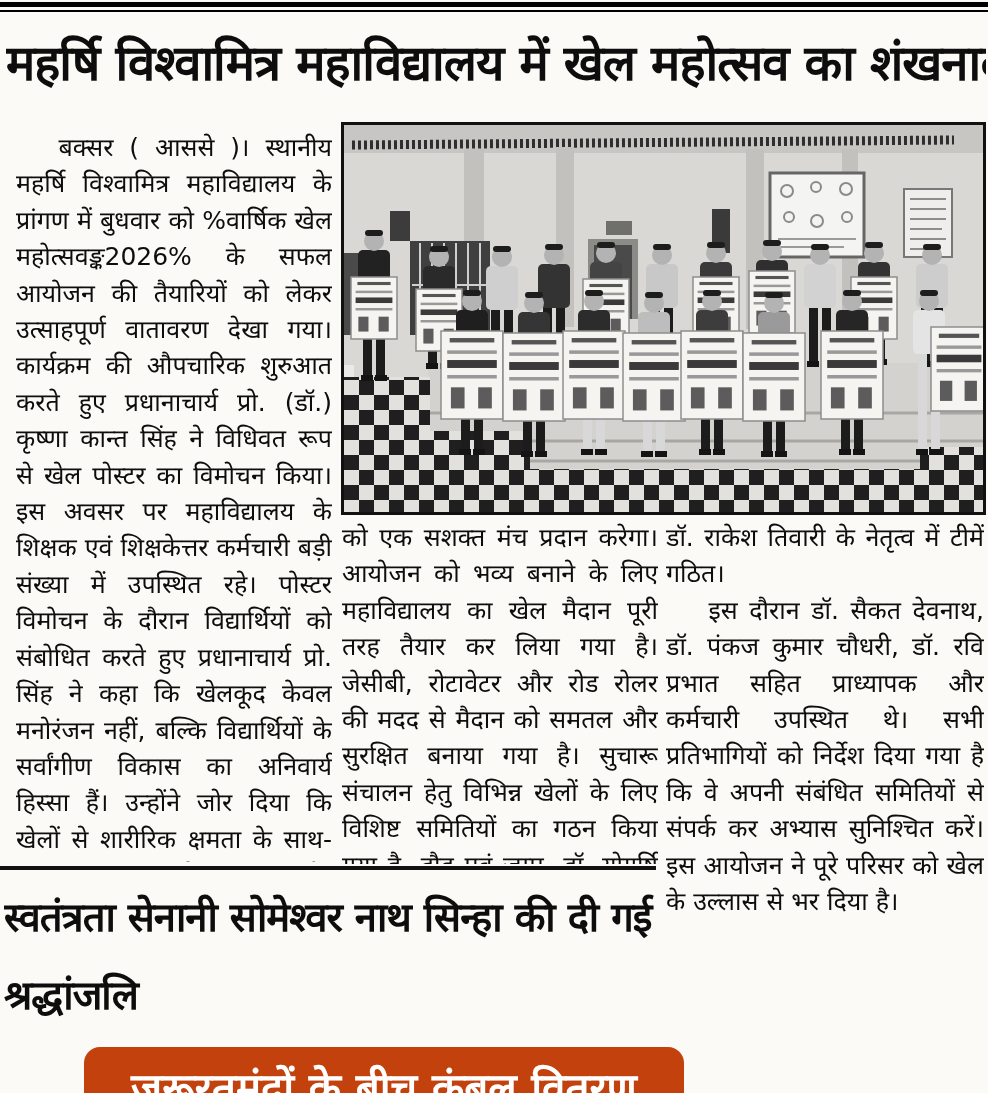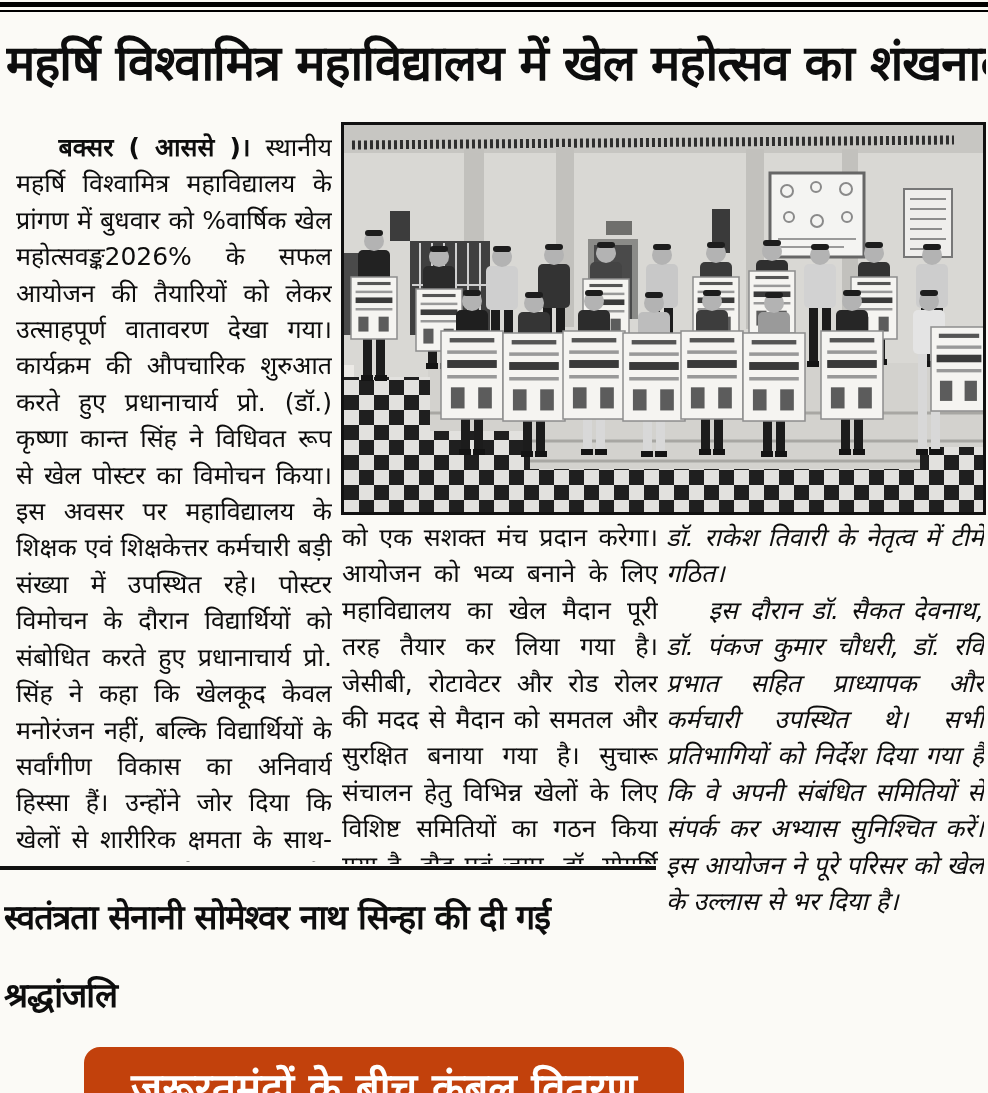--- a/index.html
+++ b/index.html
@@ -21,36 +21,36 @@
     white-space:nowrap; overflow:hidden; line-height:96px;
   }
   .body-col {
     position:absolute;
     font-size:25px; line-height:36.4px;
     text-align:justify;
     overflow:hidden;
   }
   #col-left   { left:16px;  top:130px; width:316px; height:732px; }
   #col-mid    { left:342px; top:520px; width:316px; height:344px; }
-  #col-right  { left:666px; top:520px; width:318px; height:572px;font-style:italic; }
+  #col-right  { left:666px; top:520px; width:318px; height:572px; }
   .body-col p { margin:0; }
   .body-col p.indent { text-indent:1.7em; }
-  .dateline { font-weight:700; }
+  .dateline { font-weight:400; }
   figure.photo {
     position:absolute; left:341px; top:122px; width:645px; height:393px;
     border:3px solid #111; background:#dcdad6;
   }
   figure.photo svg { display:block; width:100%; height:100%; }
   .mid-rule {
     position:absolute; left:0; top:866px; width:656px; height:0;
     border-top:4px solid #111;
   }
   .headline-2 {
     position:absolute; left:4px; top:878px; width:656px; height:168px;
-    font-size:34px; font-weight:800; line-height:78px;
+    font-size:40px; font-weight:800; line-height:78px;
     letter-spacing:-1px; overflow:hidden;
   }
   .banner-2 {
     position:absolute; left:52px; top:1047px; width:600px; height:56px;
     background:#c2410c; border-radius:16px 16px 0 0;
     overflow:hidden;
     margin-left:32px;
   }
   .banner-2 .banner-text {
     display:block; margin-top:17px;

